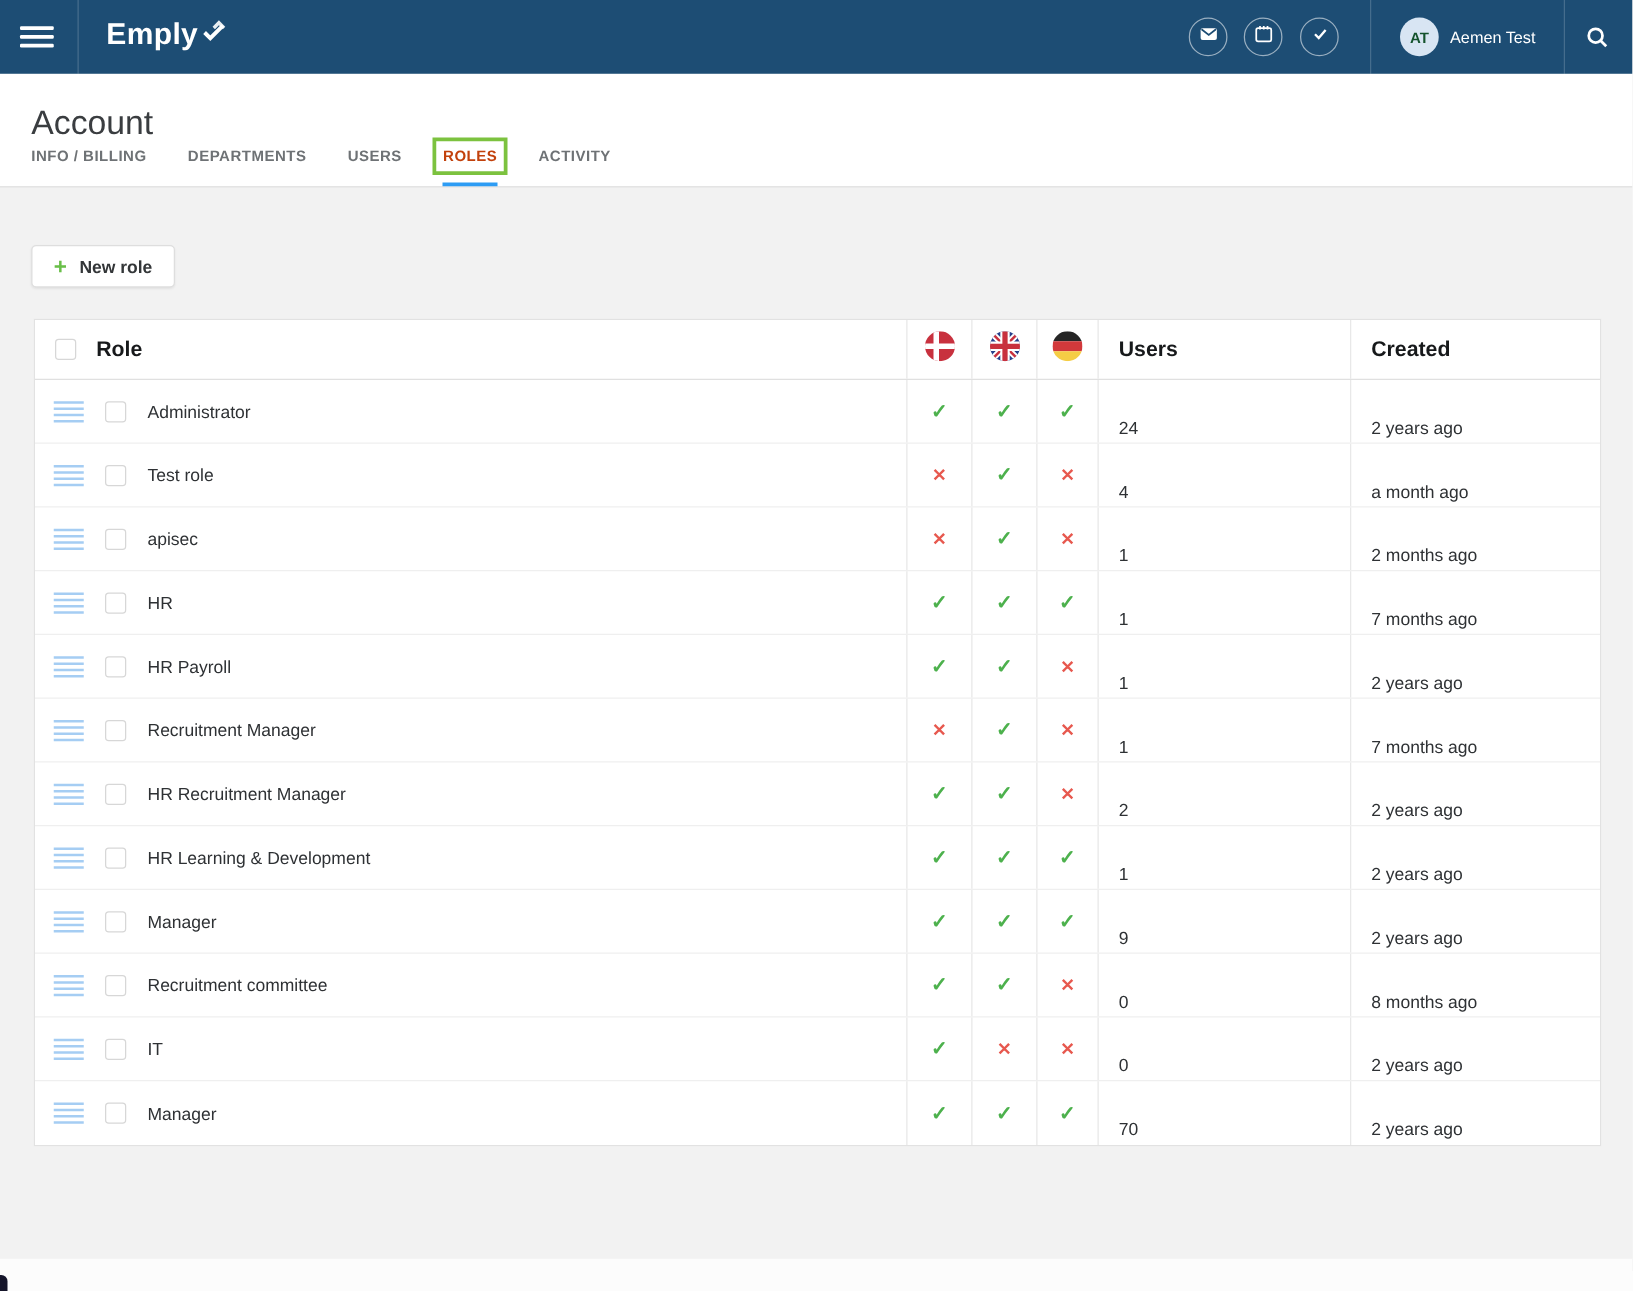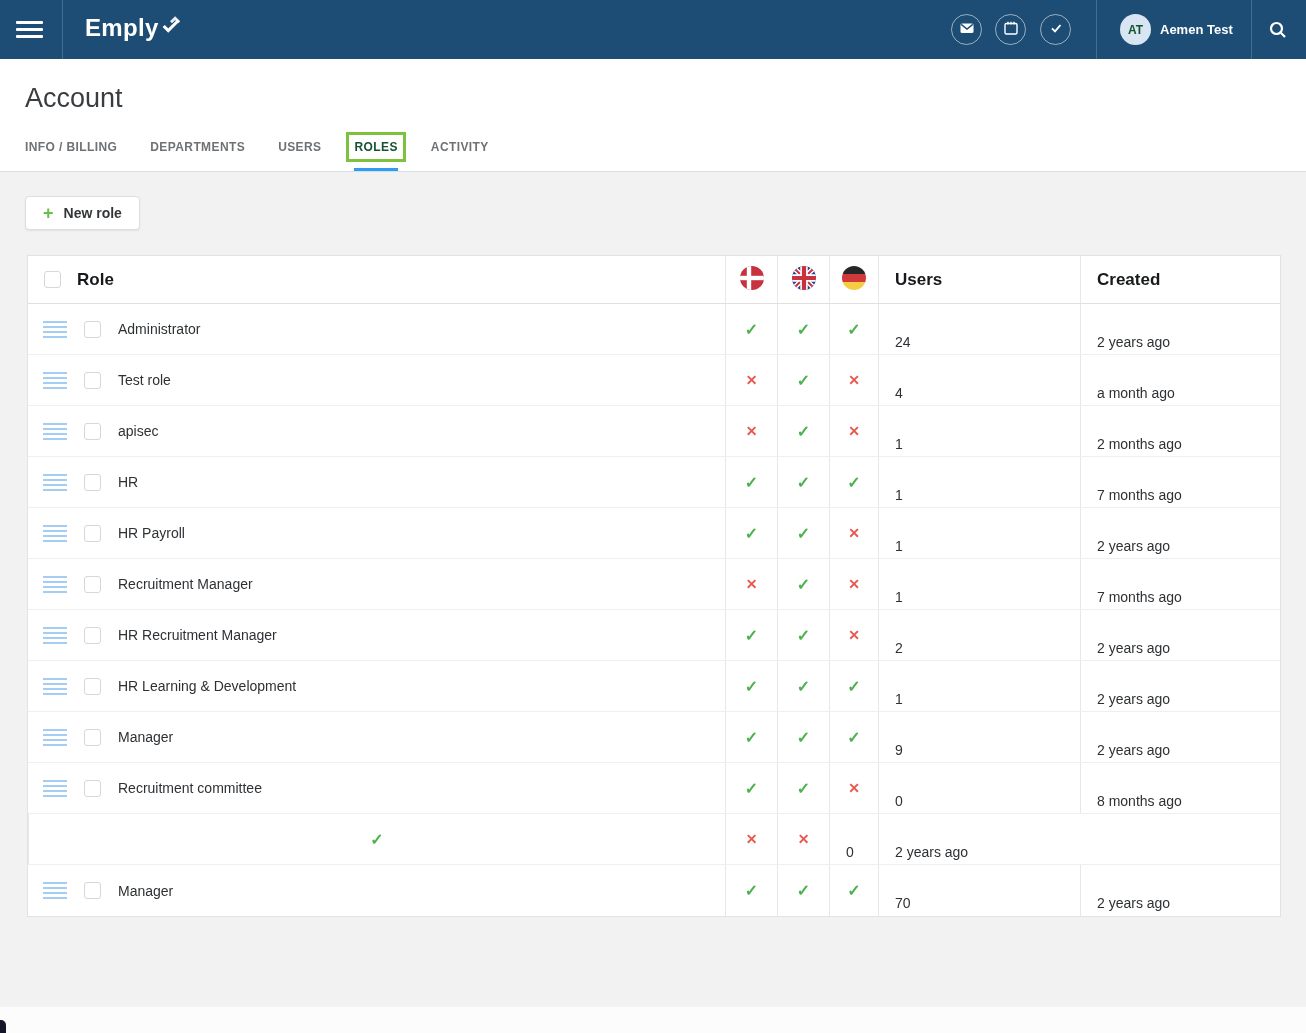--- a/index.html
+++ b/index.html
@@ -12,31 +12,31 @@
   .hamburger i { display:block; width:27px; height:3px; background:#fff; border-radius:1px; margin-bottom:4px; }
   .nav-divider { position:absolute; top:0; bottom:0; width:1px; background:rgba(255,255,255,0.18); }
   .brand { position:absolute; left:85px; top:14px; display:flex; align-items:center; gap:1px; color:#fff; }
   .brand-text { font-size:24px; font-weight:700; letter-spacing:0.3px; }
   .nav-circle { position:absolute; top:14px; width:31px; height:31px; border:1px solid rgba(255,255,255,0.55);
                 border-radius:50%; display:flex; align-items:center; justify-content:center; cursor:pointer; }
   .avatar { position:absolute; top:14px; width:31px; height:31px; background:#d8e5f3; border-radius:50%;
             display:flex; align-items:center; justify-content:center; font-size:12px; font-weight:700;
             color:#14532d; cursor:pointer; }
   .user-name { position:absolute; top:0; height:59px; display:flex; align-items:center;
-               color:#fff; font-size:13px; font-weight:700; cursor:pointer; }
+               color:#fff; font-size:13px; font-weight:400; cursor:pointer; }
   .search-btn { position:absolute; top:20px; left:1268px; width:20px; height:20px; cursor:pointer; }
 
   
-  .page-header { position:absolute; top:59px; left:0; width:1306px; height:113px; background:#fff;
+  .page-header { position:absolute; top:59px; left:0; width:1306px; height:91px; background:#fff;
                  border-bottom:1px solid #dcdcdc; z-index:4; }
   .page-title { position:absolute; left:25px; top:24px; font-size:27px; font-weight:400; color:#3a3d40; }
   .tabs { position:absolute; left:25px; bottom:0; display:flex; gap:33px; }
   .tab { position:relative; font-size:12px; font-weight:700; letter-spacing:0.4px; color:#6e7275;
          padding-bottom:17px; cursor:pointer; }
-  .tab.active { color:#14532d; }
+  .tab.active { color:#c2410c; }
   .tab.active::after { content:''; position:absolute; left:0; right:0; bottom:0; height:3px; background:#2d9cf4; }
   .tab.annotated::before { content:''; position:absolute; left:-8px; right:-8px; top:-8px; height:24px;
                            border:3px solid #7cc23f; pointer-events:none; }
 
   
   .content { position:absolute; top:172px; left:0; width:1306px; height:835px; background:#f2f2f2; }
   .btn-new-role { position:absolute; left:25px; top:24px; height:34px; padding:0 17px;
                   background:#fff; border:1px solid #dedede; border-radius:4px;
                   box-shadow:0 1px 2px rgba(0,0,0,0.07); display:flex; align-items:center; gap:10px;
                   font-size:14px; font-weight:700; color:#333638; cursor:pointer; }
@@ -488,20 +488,30 @@
           </div>
     <div class="cell users-cell">
             <span class="users-val">0</span>
           </div>
     <div class="cell created-cell">
             <span class="created-val">8 months ago</span>
           </div>
   </div>
 
   <div class="row">
+    <div class="cell role-cell">
+      <span class="drag-handle">
+              <i></i>
+              <i></i>
+              <i></i>
+              <i></i>
+            </span>
+      <span class="checkbox"></span>
+      <span class="role-name">IT</span>
+    </div>
     <div class="cell lang">
             <span class="mark mark-check">✓</span>
           </div>
     <div class="cell lang">
             <span class="mark mark-cross">✕</span>
           </div>
     <div class="cell lang">
             <span class="mark mark-cross">✕</span>
           </div>
     <div class="cell users-cell">

